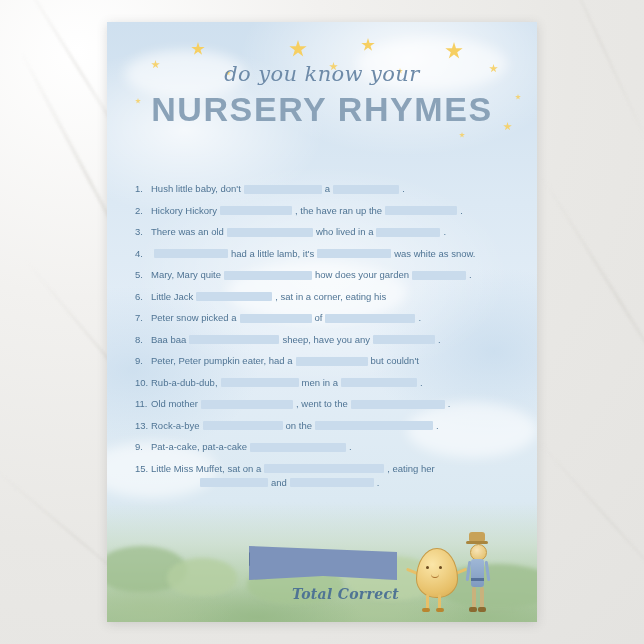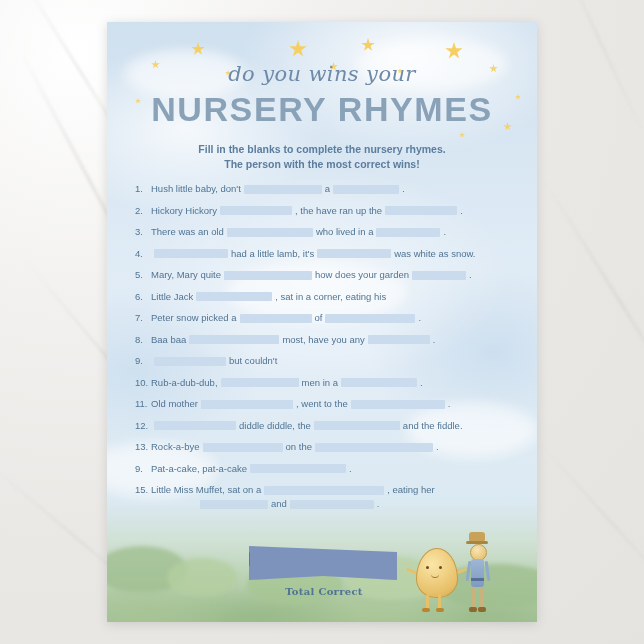--- a/index.html
+++ b/index.html
@@ -186,24 +186,26 @@
     left: -9px;
     top: 6px;
     width: 10px;
     height: 14px;
     background: #5f769e;
     clip-path: polygon(100% 0, 100% 100%, 0 65%);
   }
   .total-label {
     margin-top: 6px;
     font-family: "DejaVu Serif", serif;
+    font-style: italic;
     font-weight: bold;
-    font-size: 10px;
+    font-size: 14px;
     color: #4f7494;
     letter-spacing: .3px;
+    text-align: right;
   }
 
   
   .humpty {
     position: absolute;
     left: 303px;
     top: 520px;
     width: 56px;
     height: 74px;
   }
@@ -365,28 +367,24 @@
     <div class="star" style="left:254px; top:16px;"></div>
     <div class="star xs" style="left:290px; top:46px;"></div>
     <div class="star lg" style="left:338px; top:20px;"></div>
     <div class="star sm" style="left:382px; top:42px;"></div>
     <div class="star xs" style="left:408px; top:72px;"></div>
     <div class="star sm" style="left:396px; top:100px;"></div>
     <div class="star xs" style="left:352px; top:110px;"></div>
     <div class="star xs" style="left:28px;  top:76px;"></div>
 
     <div class="hdr">
-      <div class="hdr-sub">do you wins your</div>
+      <div class="hdr-sub">do you know your</div>
       <div class="hdr-main">NURSERY RHYMES</div>
     </div>
 
-    <div class="intro">
-      <div>Fill in the blanks to complete the nursery rhymes.</div>
-      <div>The person with the most correct wins!</div>
-    </div>
 
     <div class="qlist" id="qlist">
         <div class="q">
           <span class="txt" style="min-width: 16px;">1. </span>
           <span class="txt">Hush little baby, don't</span>
           <span class="blank" style="width: 78px;"></span>
           <span class="txt">a</span>
           <span class="blank" style="width: 66px;"></span>
           <span class="txt">.</span>
         </div>
@@ -432,51 +430,45 @@
           <span class="txt">Peter snow picked a</span>
           <span class="blank" style="width: 72px;"></span>
           <span class="txt">of</span>
           <span class="blank" style="width: 90px;"></span>
           <span class="txt">.</span>
         </div>
         <div class="q">
           <span class="txt" style="min-width: 16px;">8. </span>
           <span class="txt">Baa baa</span>
           <span class="blank" style="width: 90px;"></span>
-          <span class="txt">most, have you any</span>
+          <span class="txt">sheep, have you any</span>
           <span class="blank" style="width: 62px;"></span>
           <span class="txt">.</span>
         </div>
         <div class="q tall">
           <span class="txt" style="min-width: 16px;">9. </span>
+          <span class="txt">Peter, Peter pumpkin eater, had a</span>
           <span class="blank" style="width: 72px;"></span>
           <span class="txt">but couldn't</span>
         </div>
         <div class="q">
           <span class="txt" style="min-width: 16px;">10. </span>
           <span class="txt">Rub-a-dub-dub,</span>
           <span class="blank" style="width: 78px;"></span>
           <span class="txt">men in a</span>
           <span class="blank" style="width: 76px;"></span>
           <span class="txt">.</span>
         </div>
         <div class="q">
           <span class="txt" style="min-width: 16px;">11. </span>
           <span class="txt">Old mother</span>
           <span class="blank" style="width: 92px;"></span>
           <span class="txt">, went to the</span>
           <span class="blank" style="width: 94px;"></span>
           <span class="txt">.</span>
-        </div>
-        <div class="q">
-          <span class="txt" style="min-width: 16px;">12. </span>
-          <span class="blank" style="width: 82px;"></span>
-          <span class="txt">diddle diddle, the</span>
-          <span class="blank" style="width: 86px;"></span>
-          <span class="txt">and the fiddle.</span>
         </div>
         <div class="q">
           <span class="txt" style="min-width: 16px;">13. </span>
           <span class="txt">Rock-a-bye</span>
           <span class="blank" style="width: 80px;"></span>
           <span class="txt">on the</span>
           <span class="blank" style="width: 118px;"></span>
           <span class="txt">.</span>
         </div>
         <div class="q">

